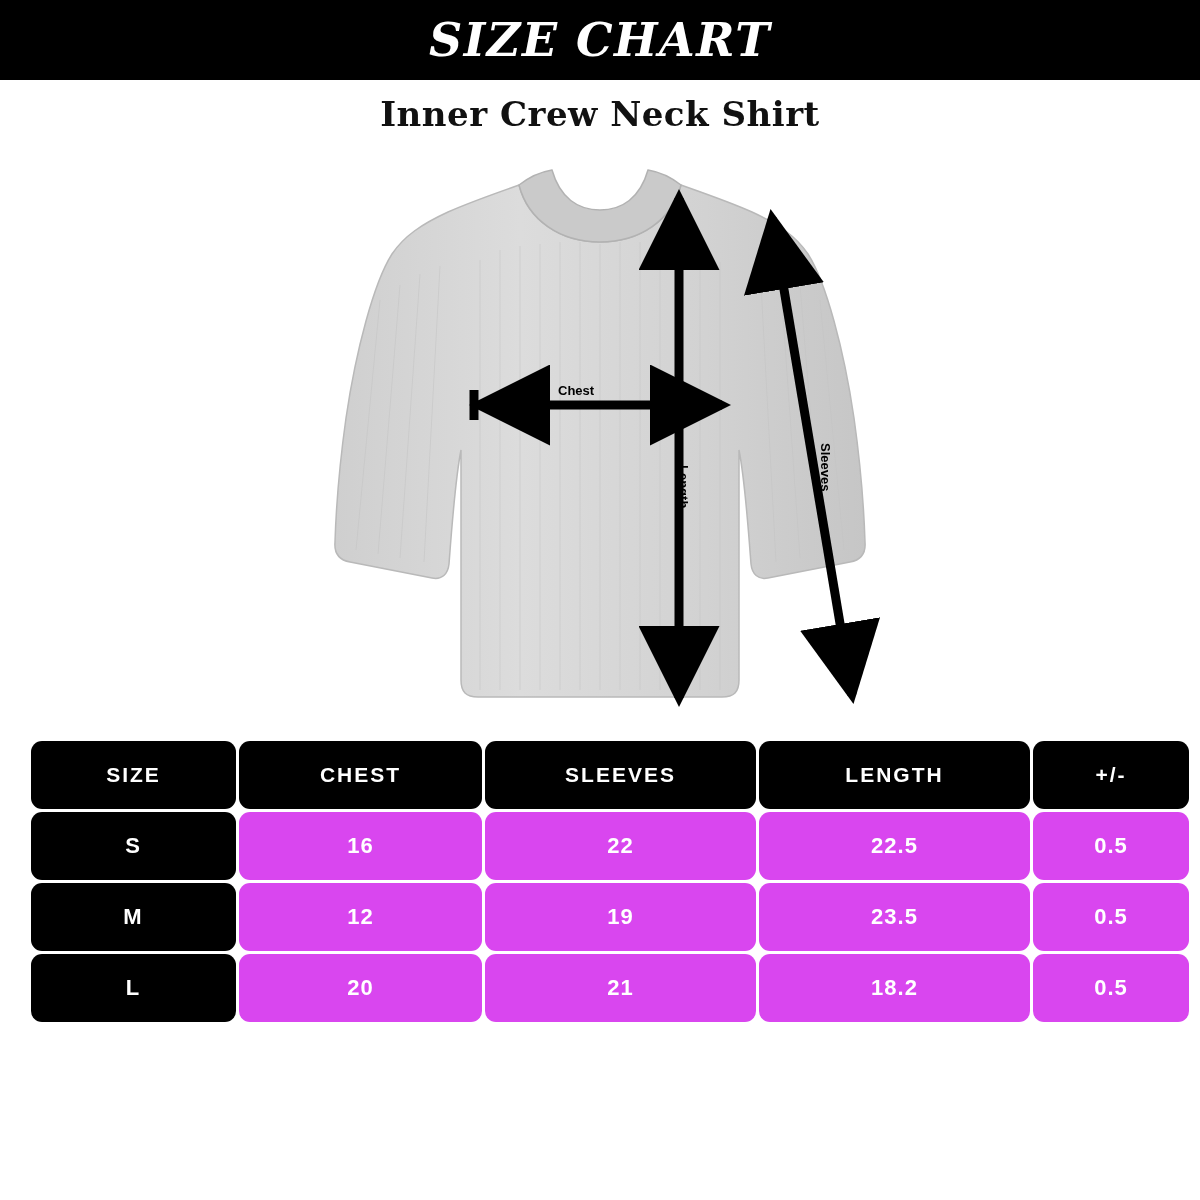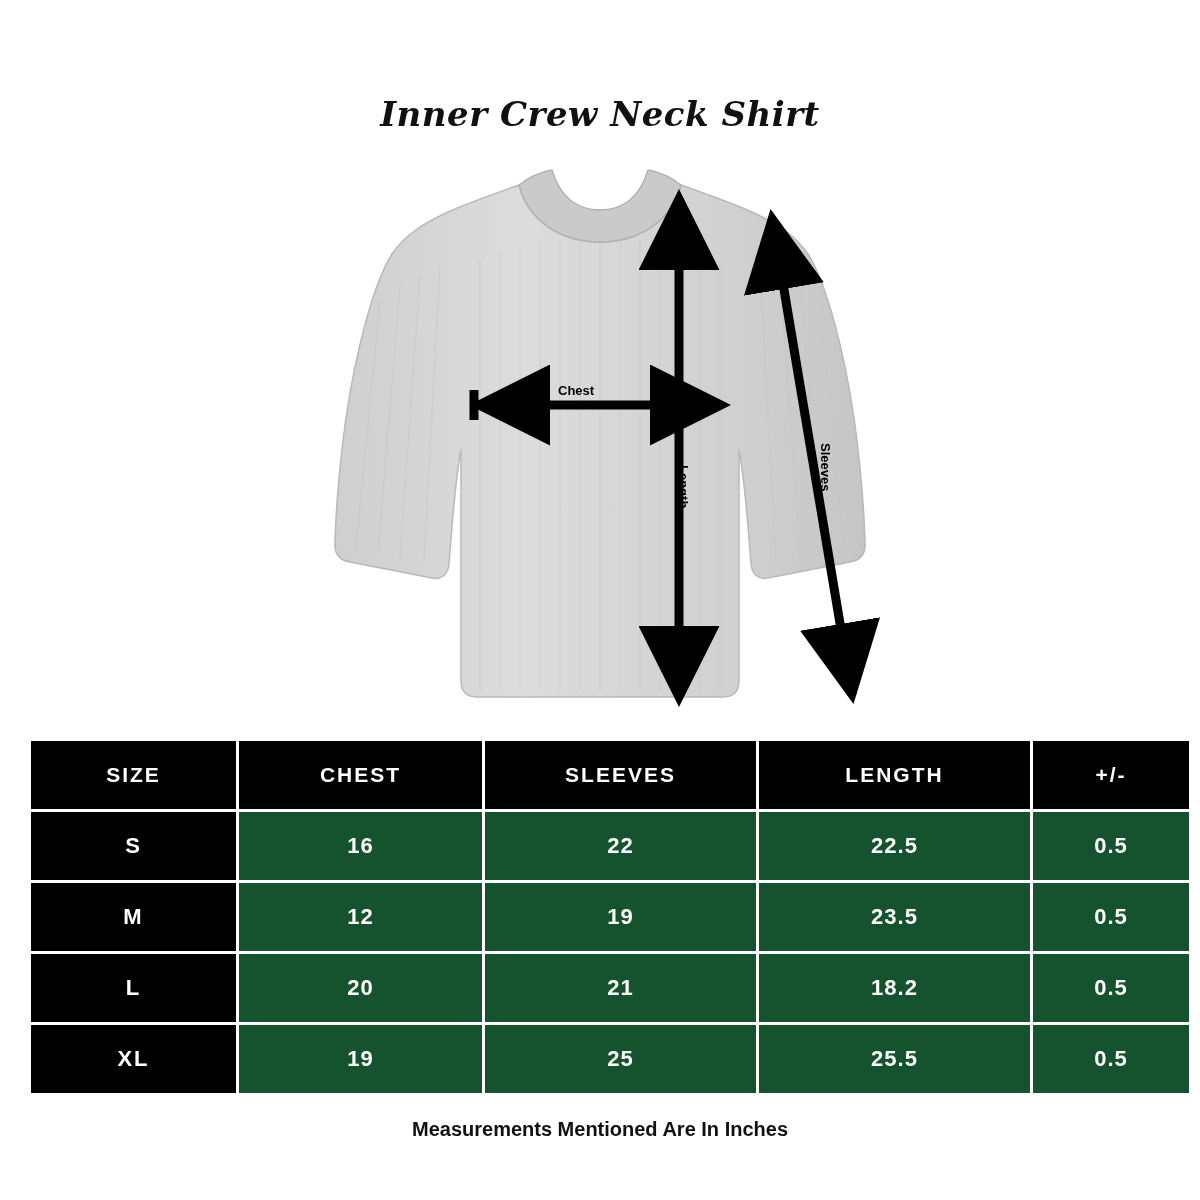--- a/index.html
+++ b/index.html
@@ -39,21 +39,20 @@
   }
 
   .subtitle {
     position: absolute;
     top: 94px;
     left: 0;
     width: 1200px;
     text-align: center;
     font-family: "DejaVu Serif", serif;
     font-weight: bold;
-    font-style: italic;
     font-size: 34px;
     color: #111111;
     letter-spacing: 0.5px;
   }
 
   
   .illustration {
     position: absolute;
     top: 150px;
     left: 0;
@@ -96,33 +95,34 @@
   }
   table.size-table th,
   table.size-table td {
     height: 68px;
     text-align: center;
     vertical-align: middle;
     color: #ffffff;
     font-weight: bold;
     font-size: 20px;
     letter-spacing: 1.2px;
+    border-radius: 11px;
   }
   table.size-table thead th {
     background: #000000;
     font-size: 21px;
     letter-spacing: 2px;
   }
   table.size-table tbody td.size-cell {
     background: #000000;
     font-size: 22px;
     letter-spacing: 2px;
   }
   table.size-table tbody td.val-cell {
-    background: #14532d;
+    background: #d946ef;
     font-size: 22px;
     letter-spacing: 1px;
   }
   col.c-size { width: 205px; }
   col.c-chest { width: 243px; }
   col.c-sleeves { width: 271px; }
   col.c-length { width: 271px; }
   col.c-tol { width: 156px; }
 
   .footnote {
@@ -134,20 +134,23 @@
     font-size: 20px;
     font-weight: bold;
     color: #111111;
   }
 </style>
 </head>
 <body>
 
 <div class="page">
 
+  <div class="header-band">
+    <div class="header-title">SIZE CHART</div>
+  </div>
 
   <div class="subtitle">Inner Crew Neck Shirt</div>
 
   <div class="illustration">
     <svg width="1200" height="580" viewBox="0 0 1200 580" xmlns="http://www.w3.org/2000/svg">
       <defs>
         <linearGradient id="fabric" x1="0" y1="0" x2="1" y2="0">
           <stop offset="0%" stop-color="#cfcfcf"></stop>
           <stop offset="35%" stop-color="#dcdcdc"></stop>
           <stop offset="70%" stop-color="#d2d2d2"></stop>
@@ -270,26 +273,18 @@
           <td class="val-cell">23.5</td>
           <td class="val-cell">0.5</td>
         </tr>
         <tr>
           <td class="size-cell">L</td>
           <td class="val-cell">20</td>
           <td class="val-cell">21</td>
           <td class="val-cell">18.2</td>
           <td class="val-cell">0.5</td>
         </tr>
-        <tr>
-          <td class="size-cell">XL</td>
-          <td class="val-cell">19</td>
-          <td class="val-cell">25</td>
-          <td class="val-cell">25.5</td>
-          <td class="val-cell">0.5</td>
-        </tr>
       </tbody>
     </table>
   </div>
 
-  <div class="footnote">Measurements Mentioned Are In Inches</div>
 
 </div>
 
 </body></html>

